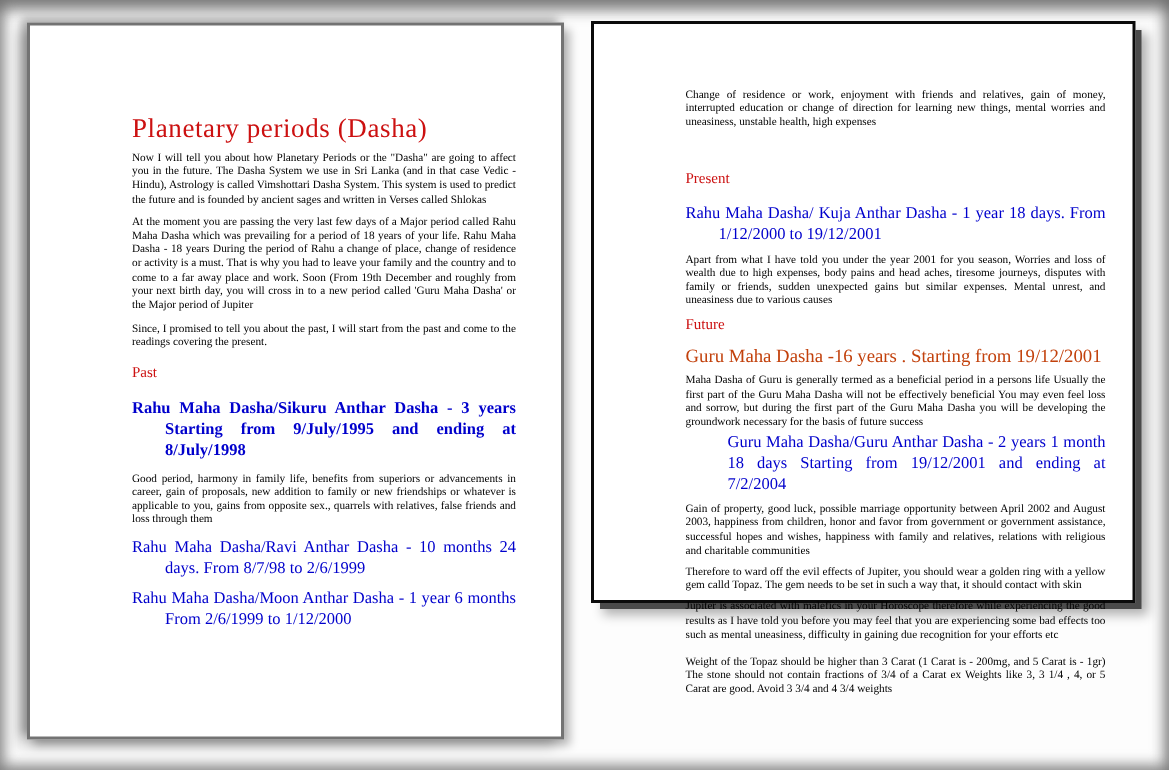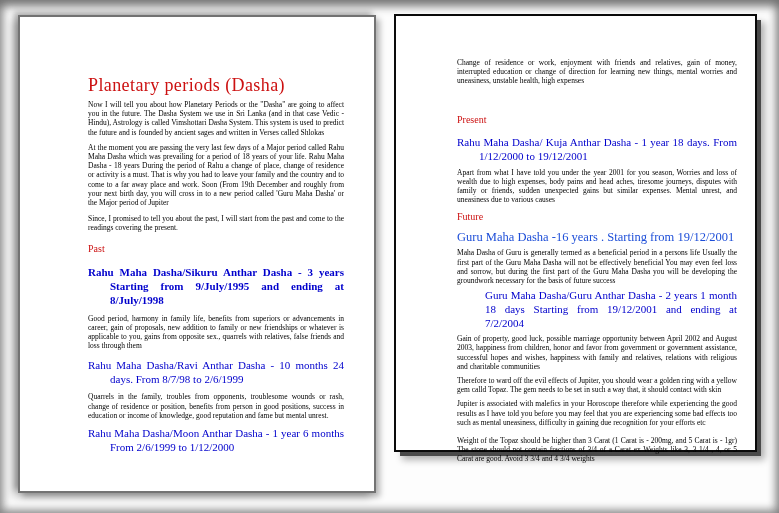--- a/index.html
+++ b/index.html
@@ -19,21 +19,21 @@
   .page{
     position:absolute;background:#fff;box-sizing:border-box;z-index:5;
   }
   .page-left{
     left:18px;top:15px;width:358px;height:478px;
     border:2px solid #737373;
     padding:58px 30px 0 68px;
     box-shadow:-4px -3px 6px rgba(0,0,0,0.30),4px 4px 6px rgba(0,0,0,0.28),-6px 5px 8px rgba(0,0,0,0.18);
   }
   .page-right{
-    left:394px;top:14px;width:363px;height:438px;
+    left:394px;top:14px;width:363px;height:388px;
     border:2px solid #0a0a0a;
     padding:42px 18px 0 61px;
     box-shadow:5px 5px 0 -1px #4a4a4a,8px 8px 7px rgba(0,0,0,0.30);
   }
   .doc-title{
     font-size:18px;line-height:20px;color:#cc1111;letter-spacing:0.4px;
     margin:0 0 0 0;font-weight:normal;
   }
   .section-h{
     font-size:10px;line-height:16px;color:#cc1111;font-weight:normal;margin:0;
@@ -41,21 +41,21 @@
   .body-p{
     font-size:7.5px;line-height:9.2px;color:#000;text-align:justify;margin:0;
   }
   .entry-h{
     font-size:11px;line-height:14px;color:#0000cc;font-weight:normal;
     text-align:justify;margin:0;
     padding-left:22px;text-indent:-22px;
   }
   .entry-h.flush{padding-left:0;text-indent:0;}
   .guru-h{
-    font-size:12.5px;line-height:15px;color:#1d4ed8;font-weight:normal;margin:0;
+    font-size:12.5px;line-height:15px;color:#c2410c;font-weight:normal;margin:0;
   }
   
   .p1-para1{margin-top:5px;}
   .p1-para2{margin-top:6px;}
   .p1-para3{margin-top:7px;}
   .p1-past{margin-top:8px;}
   .p1-e1h{margin-top:8px;font-weight:bold;}
   .p1-e1b{margin-top:7px;}
   .p1-e2h{margin-top:8px;}
   .p1-e2b{margin-top:6px;}
@@ -78,21 +78,20 @@
 
 <div class="page page-left">
   <h1 class="doc-title">Planetary periods (Dasha)</h1>
   <p class="body-p p1-para1">Now I will tell you about how Planetary Periods or the "Dasha" are going to affect you in the future. The Dasha System we use in Sri Lanka (and in that case Vedic - Hindu), Astrology is called Vimshottari Dasha System. This system is used to predict the future and is founded by ancient sages and written in Verses called Shlokas</p>
   <p class="body-p p1-para2">At the moment you are passing the very last few days of a Major period called Rahu Maha Dasha which was prevailing for a period of 18 years of your life. Rahu Maha Dasha - 18 years During the period of Rahu a change of place, change of residence or activity is a must. That is why you had to leave your family and the country and to come to a far away place and work. Soon (From 19th December and roughly from your next birth day, you will cross in to a new period called 'Guru Maha Dasha' or the Major period of Jupiter</p>
   <p class="body-p p1-para3">Since, I promised to tell you about the past, I will start from the past and come to the readings covering the present.</p>
   <h2 class="section-h p1-past">Past</h2>
   <h3 class="entry-h p1-e1h">Rahu Maha Dasha/Sikuru Anthar Dasha - 3 years Starting from  9/July/1995 and ending at 8/July/1998</h3>
   <p class="body-p p1-e1b">Good period, harmony in family life,  benefits from superiors or advancements in career, gain of proposals, new addition to family or new friendships or whatever is applicable to you, gains from opposite sex., quarrels with relatives, false friends and loss through them</p>
   <h3 class="entry-h p1-e2h">Rahu Maha Dasha/Ravi Anthar Dasha - 10 months 24 days. From 8/7/98 to 2/6/1999</h3>
-  <p class="body-p p1-e2b">Quarrels in the family, troubles from opponents, troublesome wounds or rash, change of residence or position, benefits from person in good positions, success in education or income of knowledge, good reputation and fame but mental unrest.</p>
   <h3 class="entry-h p1-e3h">Rahu Maha Dasha/Moon Anthar Dasha - 1 year 6 months From 2/6/1999 to 1/12/2000</h3>
 </div>
 
 <div class="page page-right">
   <p class="body-p">Change of residence or work, enjoyment with friends and relatives, gain of money, interrupted education or change of direction for learning new things, mental worries and uneasiness, unstable health, high expenses</p>
   <h2 class="section-h p2-present">Present</h2>
   <h3 class="entry-h p2-e1h">Rahu Maha Dasha/ Kuja Anthar Dasha - 1 year 18 days. From 1/12/2000 to 19/12/2001</h3>
   <p class="body-p p2-e1b">Apart from what I have told you under the year 2001 for you season, Worries and loss of wealth due to high expenses, body pains and head aches, tiresome journeys, disputes with family or friends, sudden unexpected gains but similar expenses. Mental unrest, and uneasiness due to various causes</p>
   <h2 class="section-h p2-future">Future</h2>
   <h3 class="guru-h p2-guruh">Guru Maha Dasha -16 years  . Starting from 19/12/2001</h3>

